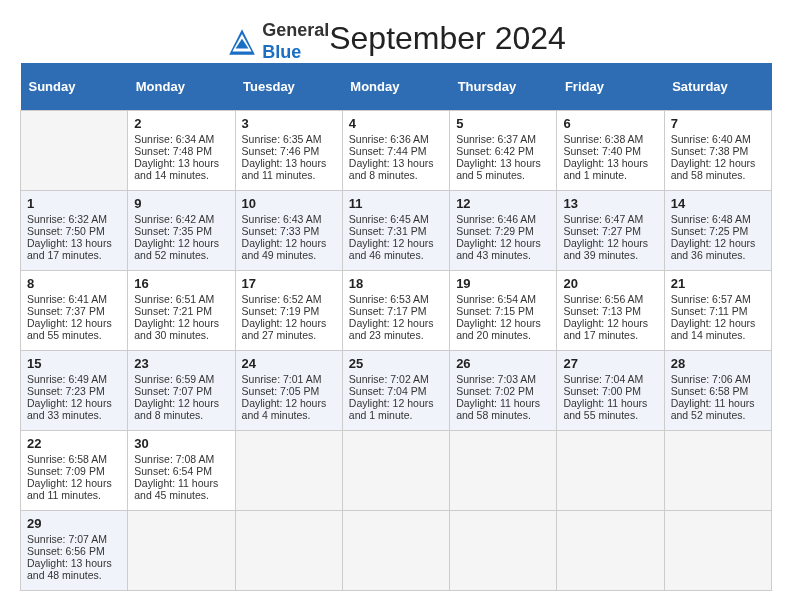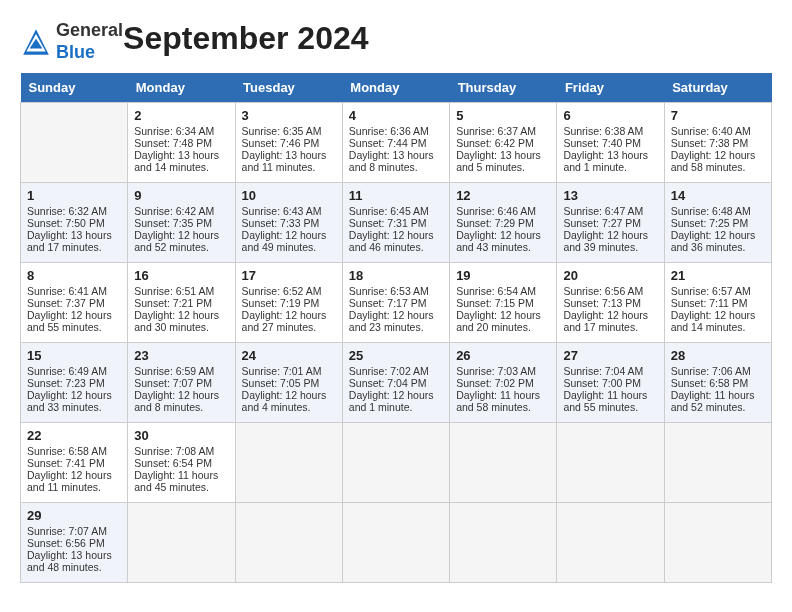--- a/index.html
+++ b/index.html
@@ -5,23 +5,22 @@
     * { box-sizing: border-box; margin: 0; padding: 0; }
     body {
       font-family: Arial, sans-serif;
       background: #fff;
       width: 792px;
       min-height: 612px;
       padding: 20px;
     }
     .header {
       display: flex;
-      justify-content: flex-start;
+      justify-content: center;
       align-items: flex-start;
-      margin-bottom: 10px;
     }
     .logo {
       display: flex;
       align-items: center;
       gap: 4px;
     }
     .logo-text {
       font-size: 18px;
       font-weight: bold;
       line-height: 1.2;
@@ -30,37 +29,37 @@
     .logo-blue { color: #1a6fc4; }
     .logo-icon {
       width: 32px;
       height: 32px;
     }
     .title-area {
       text-align: right;
     }
     .month-title {
       font-size: 32px;
-      font-weight: bold;
+      font-weight: normal;
       color: #222;
     }
     .location {
       font-size: 14px;
       color: #555;
     }
     table {
       width: 100%;
       border-collapse: collapse;
       table-layout: fixed;
     }
     th {
       background-color: #2e6db4;
       color: #fff;
       text-align: left;
-      padding: 7px 8px;
+      padding: 16px 8px;
       font-size: 13px;
       font-weight: bold;
     }
     td {
       border: 1px solid #ccc;
       vertical-align: top;
       padding: 5px 6px;
       font-size: 10.5px;
       color: #333;
       height: 80px;
@@ -146,21 +145,21 @@
       <tr>
         <td><span class="day-num">15</span><span>Sunrise: 6:49 AM</span><br><span>Sunset: 7:23 PM</span><br><span>Daylight: 12 hours and 33 minutes.</span></td>
         <td><span class="day-num">23</span><span>Sunrise: 6:59 AM</span><br><span>Sunset: 7:07 PM</span><br><span>Daylight: 12 hours and 8 minutes.</span></td>
         <td><span class="day-num">24</span><span>Sunrise: 7:01 AM</span><br><span>Sunset: 7:05 PM</span><br><span>Daylight: 12 hours and 4 minutes.</span></td>
         <td><span class="day-num">25</span><span>Sunrise: 7:02 AM</span><br><span>Sunset: 7:04 PM</span><br><span>Daylight: 12 hours and 1 minute.</span></td>
         <td><span class="day-num">26</span><span>Sunrise: 7:03 AM</span><br><span>Sunset: 7:02 PM</span><br><span>Daylight: 11 hours and 58 minutes.</span></td>
         <td><span class="day-num">27</span><span>Sunrise: 7:04 AM</span><br><span>Sunset: 7:00 PM</span><br><span>Daylight: 11 hours and 55 minutes.</span></td>
         <td><span class="day-num">28</span><span>Sunrise: 7:06 AM</span><br><span>Sunset: 6:58 PM</span><br><span>Daylight: 11 hours and 52 minutes.</span></td>
       </tr>
       <tr>
-        <td><span class="day-num">22</span><span>Sunrise: 6:58 AM</span><br><span>Sunset: 7:41 PM</span><br><span>Daylight: 12 hours and 11 minutes.</span></td>
+        <td><span class="day-num">22</span><span>Sunrise: 6:58 AM</span><br><span>Sunset: 7:09 PM</span><br><span>Daylight: 12 hours and 11 minutes.</span></td>
         <td><span class="day-num">30</span><span>Sunrise: 7:08 AM</span><br><span>Sunset: 6:54 PM</span><br><span>Daylight: 11 hours and 45 minutes.</span></td>
         <td class="empty"></td>
         <td class="empty"></td>
         <td class="empty"></td>
         <td class="empty"></td>
         <td class="empty"></td>
       </tr>
       <tr>
         <td><span class="day-num">29</span><span>Sunrise: 7:07 AM</span><br><span>Sunset: 6:56 PM</span><br><span>Daylight: 13 hours and 48 minutes.</span></td>
         <td class="empty"></td>

